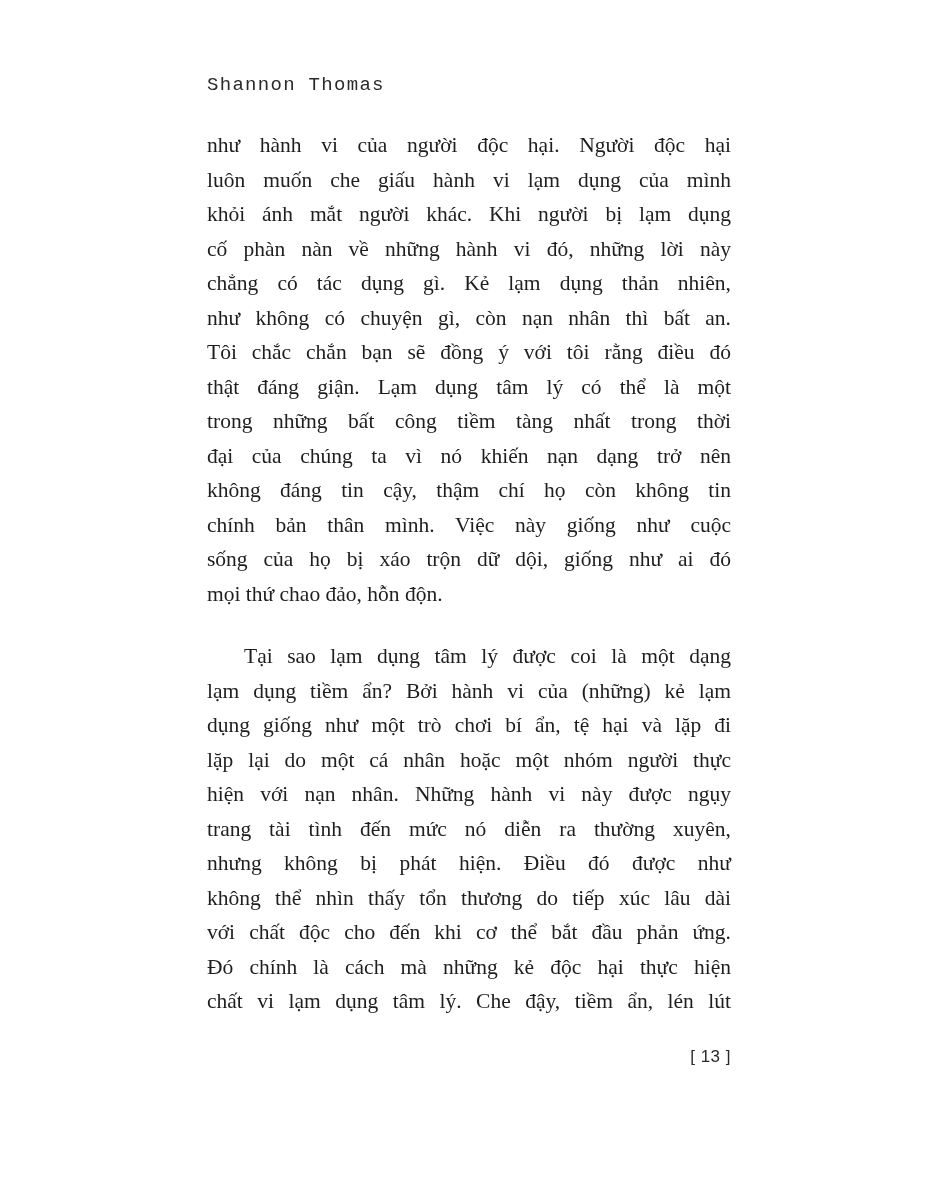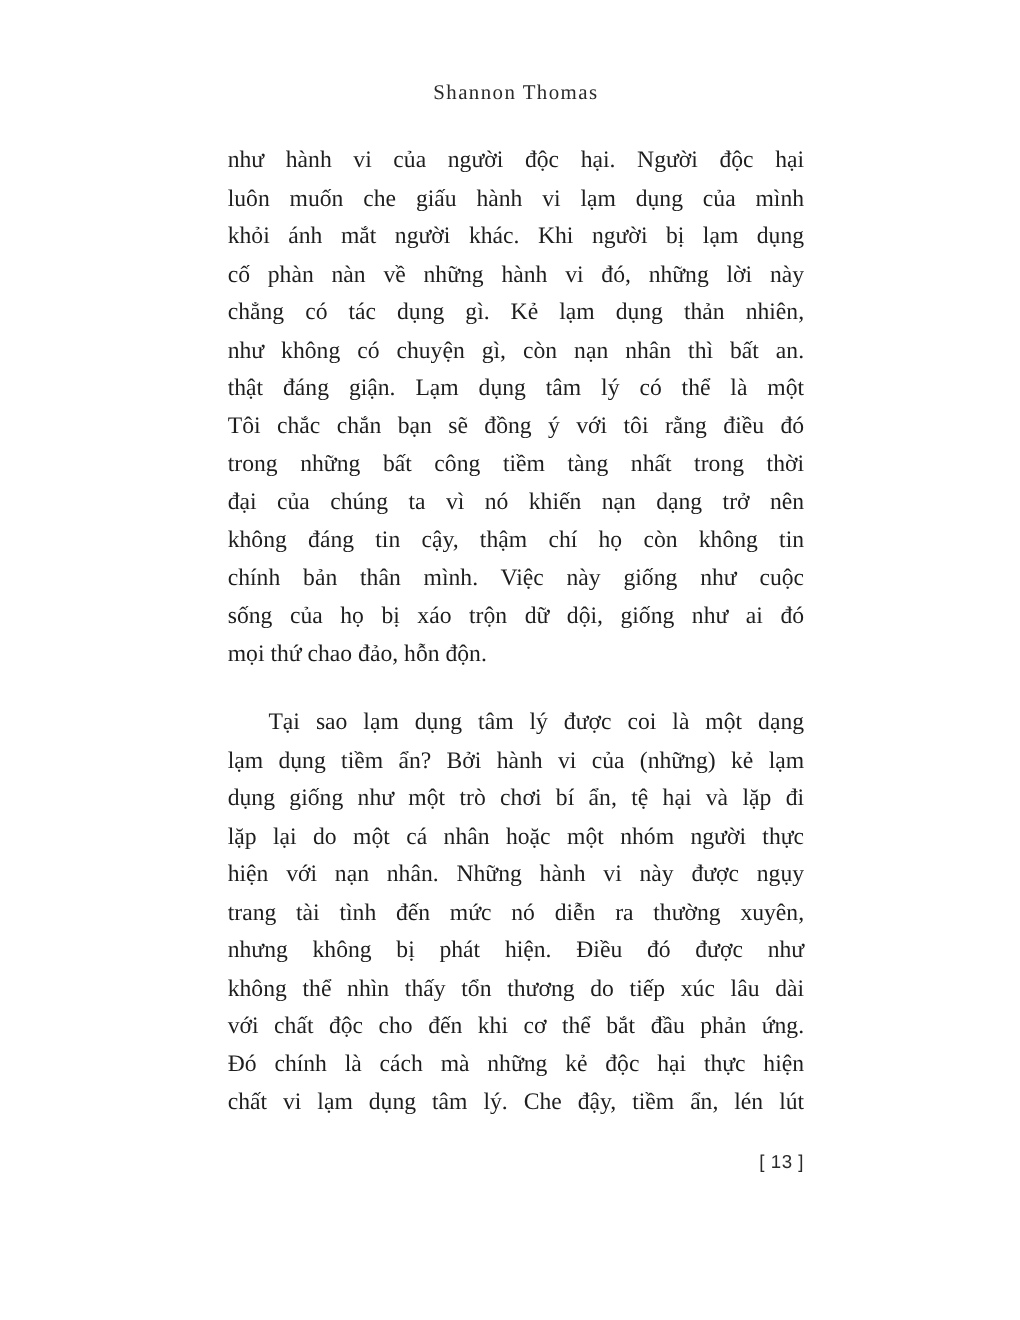--- a/index.html
+++ b/index.html
@@ -10,22 +10,22 @@
     position: relative;
     font-family: "Liberation Serif", serif;
     color: #1e1e1e;
   }
   .page { position: absolute; inset: 0; }
   .running-header {
     position: absolute;
     top: 74px;
     left: 207px;
     width: 524px;
-    text-align: center;
-    font-family: Liberation Serif, serif;
+    text-align: left;
+    font-family: Liberation Mono, monospace;
     font-size: 19px;
     font-weight: 500;
     letter-spacing: 1.3px;
     color: #2a2a2a;
   }
   .content {
     position: absolute;
     top: 128px;
     left: 207px;
     width: 524px;
@@ -62,22 +62,22 @@
   <div class="running-header">Shannon Thomas</div>
 
   <div class="content">
     <div class="para">
         <div class="line">như hành vi của người độc hại. Người độc hại</div>
         <div class="line">luôn muốn che giấu hành vi lạm dụng của mình</div>
         <div class="line">khỏi ánh mắt người khác. Khi người bị lạm dụng</div>
         <div class="line">cố phàn nàn về những hành vi đó, những lời này</div>
         <div class="line">chẳng có tác dụng gì. Kẻ lạm dụng thản nhiên,</div>
         <div class="line">như không có chuyện gì, còn nạn nhân thì bất an.</div>
+        <div class="line">Tôi chắc chắn bạn sẽ đồng ý với tôi rằng điều đó</div>
         <div class="line">thật đáng giận. Lạm dụng tâm lý có thể là một</div>
-        <div class="line">Tôi chắc chắn bạn sẽ đồng ý với tôi rằng điều đó</div>
         <div class="line">trong những bất công tiềm tàng nhất trong thời</div>
         <div class="line">đại của chúng ta vì nó khiến nạn dạng trở nên</div>
         <div class="line">không đáng tin cậy, thậm chí họ còn không tin</div>
         <div class="line">chính bản thân mình. Việc này giống như cuộc</div>
         <div class="line">sống của họ bị xáo trộn dữ dội, giống như ai đó</div>
         <div class="line last">mọi thứ chao đảo, hỗn độn.</div>
       </div>
     <div class="para indent justify-last">
         <div class="line">Tại sao lạm dụng tâm lý được coi là một dạng</div>
         <div class="line">lạm dụng tiềm ẩn? Bởi hành vi của (những) kẻ lạm</div>

